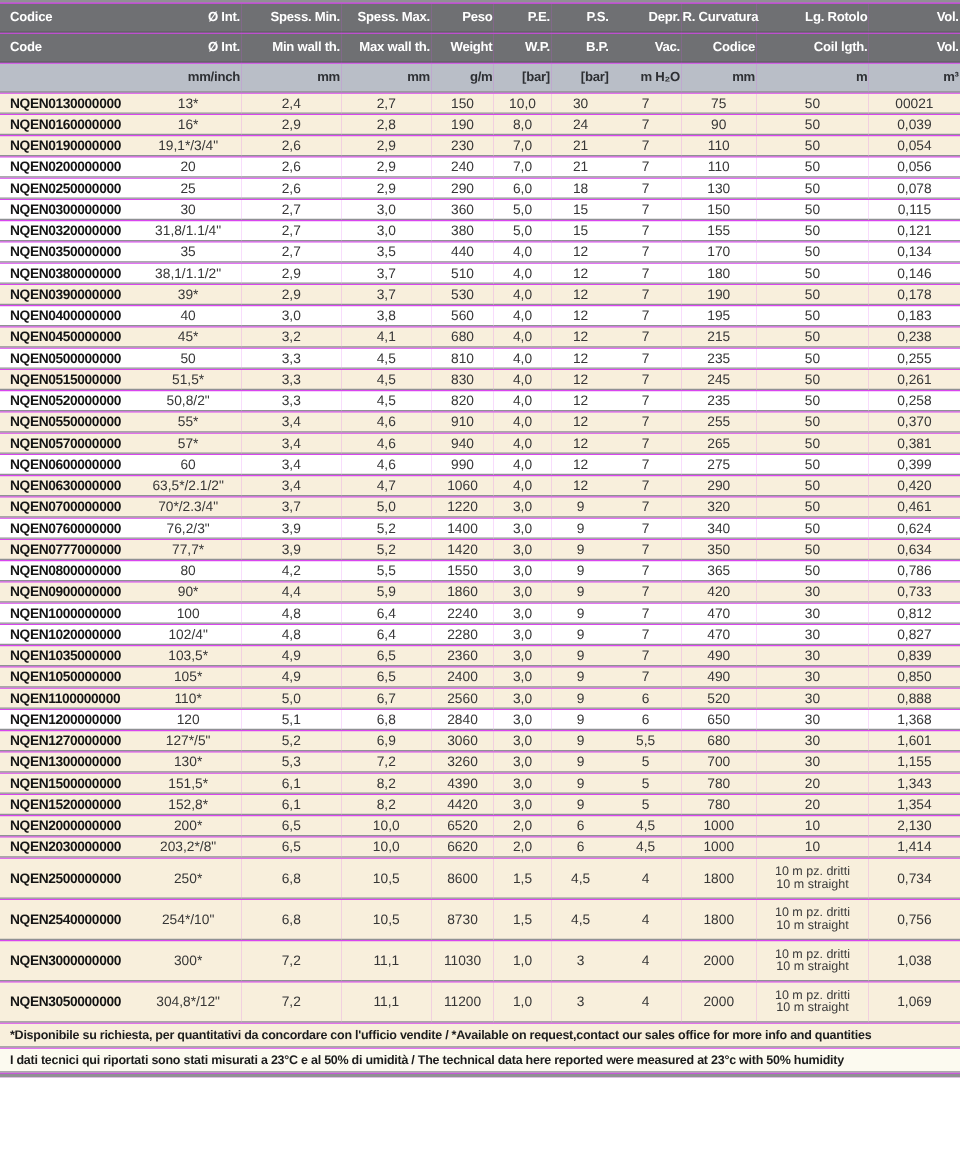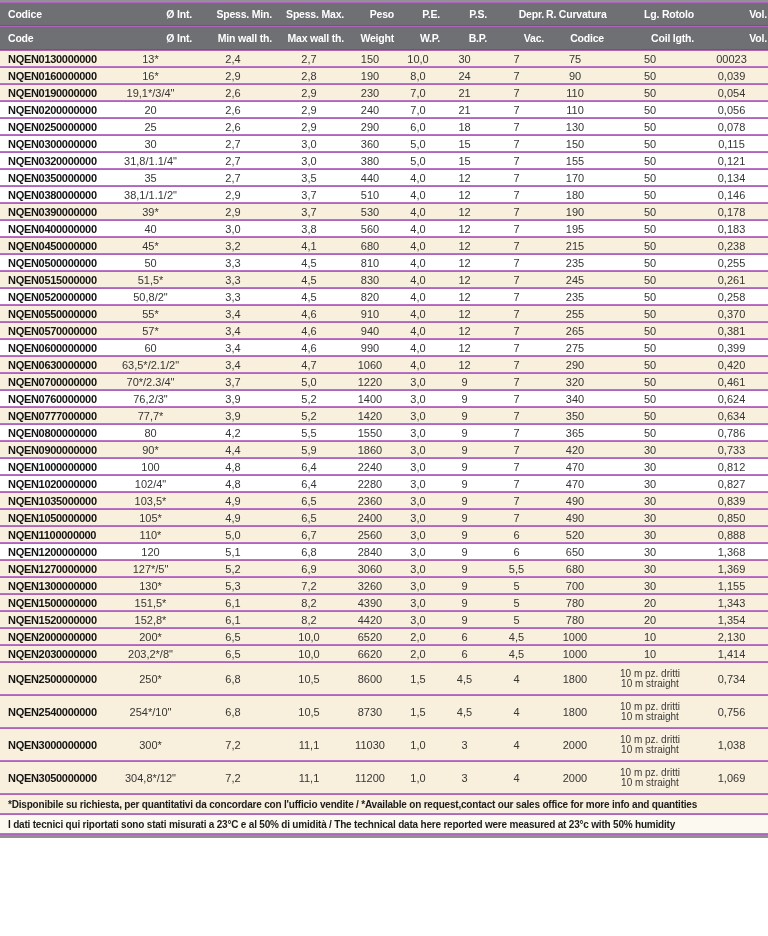--- a/index.html
+++ b/index.html
@@ -113,34 +113,47 @@
       <th>Min wall th.</th>
       <th>Max wall th.</th>
       <th>Weight</th>
       <th>W.P.</th>
       <th>B.P.</th>
       <th>Vac.</th>
       <th>Codice</th>
       <th>Coil lgth.</th>
       <th>Vol.</th>
     </tr>
+    <tr class="units">
+      <th class="left"></th>
+      <th>mm/inch</th>
+      <th>mm</th>
+      <th>mm</th>
+      <th>g/m</th>
+      <th>[bar]</th>
+      <th>[bar]</th>
+      <th>m H₂O</th>
+      <th>mm</th>
+      <th>m</th>
+      <th>m³</th>
+    </tr>
   </thead>
   <tbody>
       <tr class="hl">
         <td class="code">NQEN0130000000</td>
         <td>13*</td>
         <td>2,4</td>
         <td>2,7</td>
         <td>150</td>
         <td>10,0</td>
         <td>30</td>
         <td>7</td>
         <td>75</td>
         <td>50</td>
-        <td>00023</td>
+        <td>00021</td>
       </tr>
       <tr class="hl">
         <td class="code">NQEN0160000000</td>
         <td>16*</td>
         <td>2,9</td>
         <td>2,8</td>
         <td>190</td>
         <td>8,0</td>
         <td>24</td>
         <td>7</td>
@@ -516,21 +529,21 @@
         <td class="code">NQEN1270000000</td>
         <td>127*/5"</td>
         <td>5,2</td>
         <td>6,9</td>
         <td>3060</td>
         <td>3,0</td>
         <td>9</td>
         <td>5,5</td>
         <td>680</td>
         <td>30</td>
-        <td>1,369</td>
+        <td>1,601</td>
       </tr>
       <tr class="hl">
         <td class="code">NQEN1300000000</td>
         <td>130*</td>
         <td>5,3</td>
         <td>7,2</td>
         <td>3260</td>
         <td>3,0</td>
         <td>9</td>
         <td>5</td>

